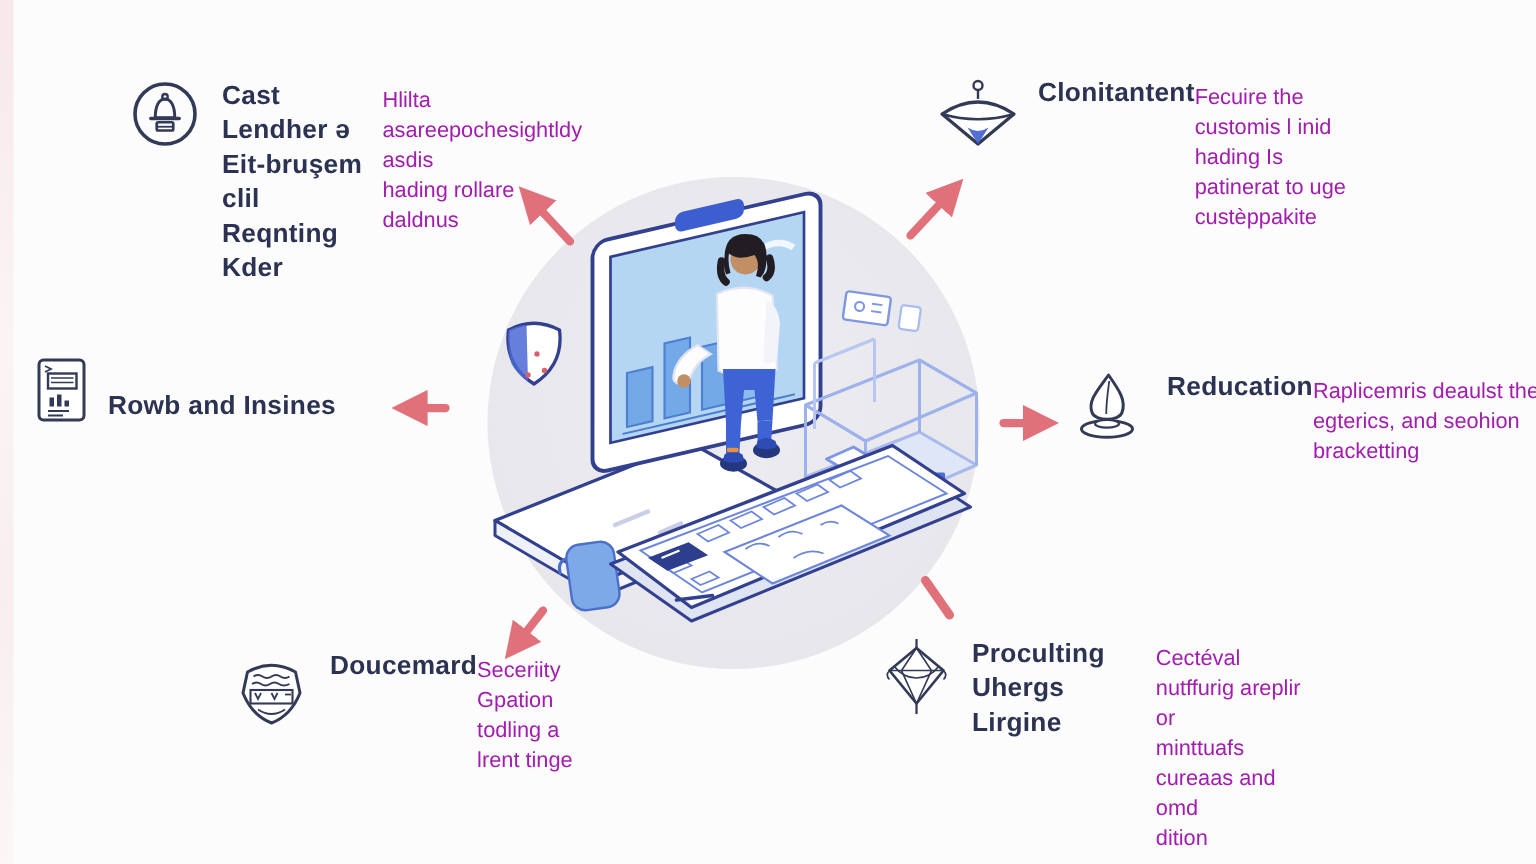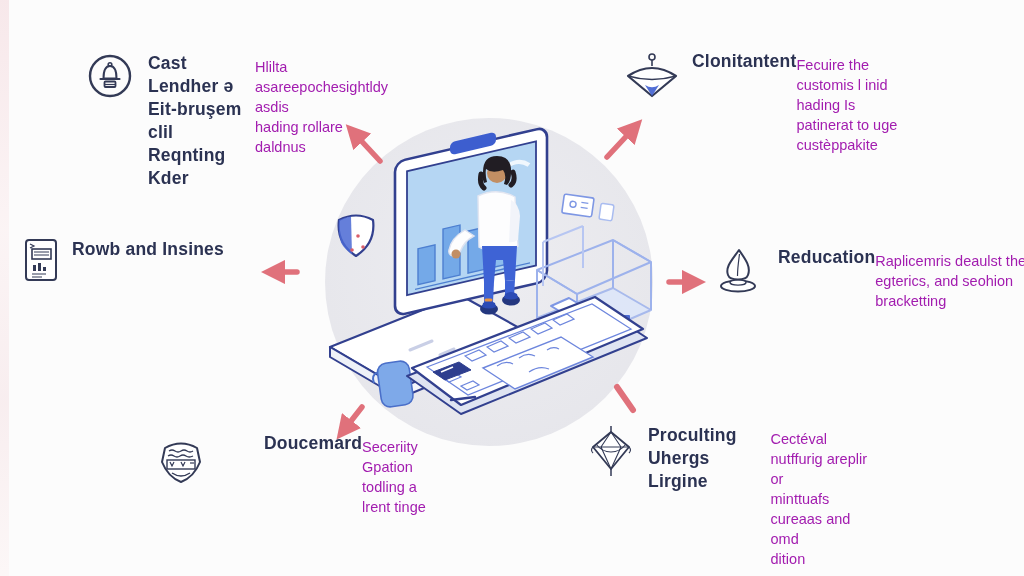--- a/index.html
+++ b/index.html
@@ -168,21 +168,21 @@
       </svg>
     </div>
     <div class="texts" style="width:210px;">
       <div class="title">Clonitantent</div>
       <div class="desc">Fecuire the customis l inid
 hading Is patinerat to uge
 custèppakite</div>
     </div>
   </div>
 
-  <div class="callout" style="left:24px;top:238px;">
+  <div class="callout" style="left:24px;top:238px;align-items:flex-end;">
     <div class="icon-wrap" style="margin-right:14px;">
       <svg width="34" height="44" viewBox="0 0 34 44">
         <rect x="2" y="2" width="30" height="40" rx="3" fill="#ffffff" stroke="#333a56" stroke-width="2"></rect>
         <path d="M6 6 l4 2 -4 2" fill="none" stroke="#333a56" stroke-width="1.2"></path>
         <rect x="8" y="11" width="19" height="10" fill="none" stroke="#333a56" stroke-width="1.6"></rect>
         <path d="M10 14 h15 M10 17 h15" stroke="#333a56" stroke-width="1"></path>
         <rect x="9" y="27" width="3" height="6" fill="#333a56"></rect>
         <rect x="14" y="25" width="3" height="8" fill="#333a56"></rect>
         <rect x="19" y="29" width="3" height="4" fill="#333a56"></rect>
         <path d="M8 36 h14 M8 39 h10" stroke="#333a56" stroke-width="1.2"></path>
@@ -202,21 +202,21 @@
         <path d="M27.5 8 C26.5 16 25.5 22 25.5 30" fill="none" stroke="#333a56" stroke-width="1.2"></path>
       </svg>
     </div>
     <div class="texts" style="width:255px;">
       <div class="title">Reducation</div>
       <div class="desc">Raplicemris deaulst the
 egterics, and seohion bracketting</div>
     </div>
   </div>
 
-  <div class="callout" style="left:156px;top:432px;gap:44px;">
+  <div class="callout" style="left:156px;top:432px;">
     <div class="icon-wrap" style="margin-right:14px;margin-top:4px;">
       <svg width="50" height="50" viewBox="0 0 50 50">
         <path d="M9 12 Q25 3 41 12 L44 26 Q38 41 25 46 Q12 41 6 26 Z" fill="#ffffff" stroke="#333a56" stroke-width="2" stroke-linejoin="round"></path>
         <path d="M13 15 q3 -2 6 0 t6 0 t6 0 t6 0" fill="none" stroke="#333a56" stroke-width="1.3"></path>
         <path d="M12 20 q3 -2 6 0 t6 0 t6 0 t7 0" fill="none" stroke="#333a56" stroke-width="1.3"></path>
         <rect x="11" y="24" width="28" height="9" fill="none" stroke="#333a56" stroke-width="1.4"></rect>
         <path d="M14 26 l2 4 2 -4 M25 26 l2 4 2 -4" fill="none" stroke="#333a56" stroke-width="1.2"></path>
         <path d="M34 27 h4" stroke="#333a56" stroke-width="1.2"></path>
         <path d="M16 37 q9 6 18 0" fill="none" stroke="#333a56" stroke-width="1.4"></path>
       </svg>

